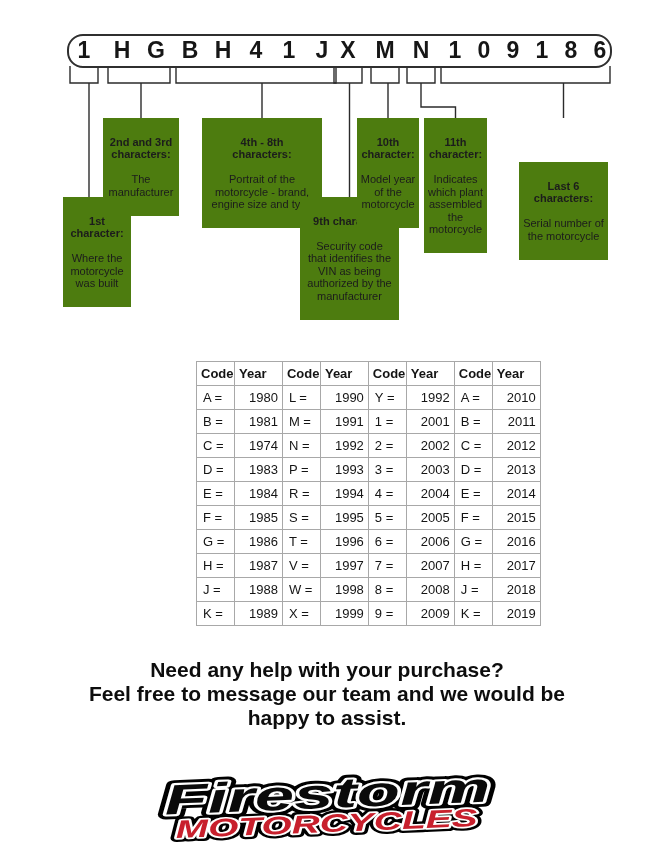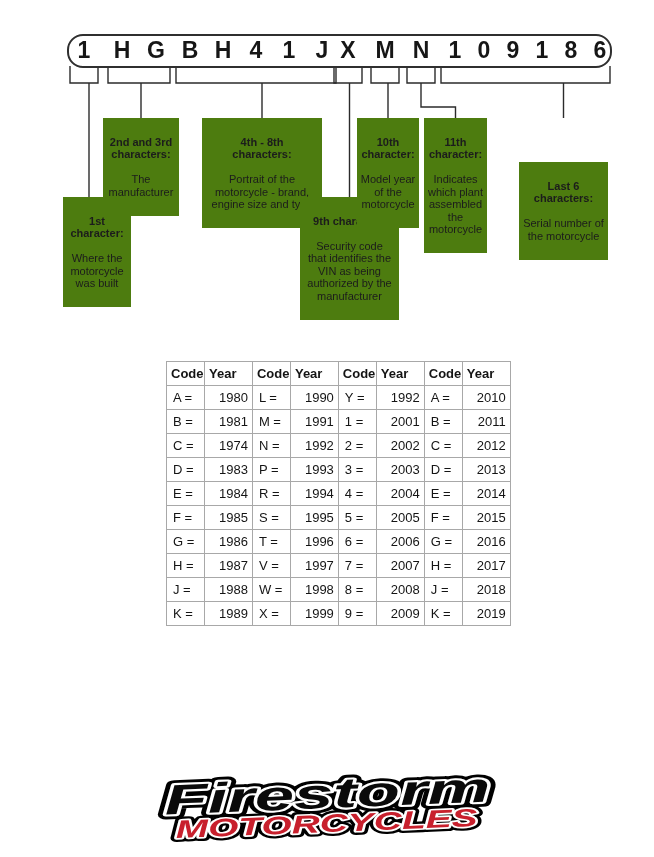--- a/index.html
+++ b/index.html
@@ -30,21 +30,21 @@
   .box2{left:103px;top:118px;width:72px;}
   .box3{left:202px;top:118px;width:116px;}
   .box4{left:300px;top:197px;width:95px;}
   .box5{left:357px;top:118px;width:58px;}
   .box6{left:424px;top:118px;width:59px;}
   .box7{left:519px;top:118px;width:85px;margin-top:44px;}
   
   #source{position:absolute;left:55px;top:294px;font-size:12px;color:#141414;}
   
   #year-table{
-    position:absolute;left:166px;top:361px;
+    position:absolute;left:196px;top:361px;
     border-collapse:collapse;table-layout:fixed;
     font-size:13px;color:#141414;background:#fff;
   }
   #year-table th,#year-table td{
     border:1px solid #a8a8a8;height:23px;padding:0;overflow:hidden;
   }
   #year-table th{text-align:left;padding-left:4px;font-weight:bold;}
   #year-table td.code{text-align:left;padding-left:6px;}
   #year-table td.year{text-align:right;padding-right:4px;padding-left:14px;}
   
@@ -270,20 +270,23 @@
           <td class="code">X =</td>
           <td class="year">1999</td>
           <td class="code">9 =</td>
           <td class="year">2009</td>
           <td class="code">K =</td>
           <td class="year">2019</td>
         </tr>
       </tbody>
   </table>
 
+  <div id="help">Need any help with your purchase?
+Feel free to message our team and we would be
+happy to assist.</div>
 
   <svg id="logo" width="362" height="88" viewBox="0 0 362 88">
     <g transform="rotate(-2.3 181 50)" font-family="'Liberation Sans',sans-serif" font-style="italic" font-weight="bold">
       <text x="18" y="48" font-size="42" textLength="326" lengthAdjust="spacingAndGlyphs" fill="none" stroke="#000" stroke-width="10" stroke-linejoin="round">Firestorm</text>
       <text x="18" y="48" font-size="42" textLength="326" lengthAdjust="spacingAndGlyphs" fill="none" stroke="#fff" stroke-width="4.2" stroke-linejoin="round">Firestorm</text>
       <text x="18" y="48" font-size="42" textLength="326" lengthAdjust="spacingAndGlyphs" fill="#0a0a0a">Firestorm</text>
       <text x="28" y="72" font-size="25" textLength="302" lengthAdjust="spacingAndGlyphs" fill="none" stroke="#000" stroke-width="8" stroke-linejoin="round">MOTORCYCLES</text>
       <text x="28" y="72" font-size="25" textLength="302" lengthAdjust="spacingAndGlyphs" fill="none" stroke="#fff" stroke-width="3.4" stroke-linejoin="round">MOTORCYCLES</text>
       <text id="moto-fill" x="28" y="72" font-size="25" textLength="302" lengthAdjust="spacingAndGlyphs" fill="#c8202d">MOTORCYCLES</text>
     </g>

